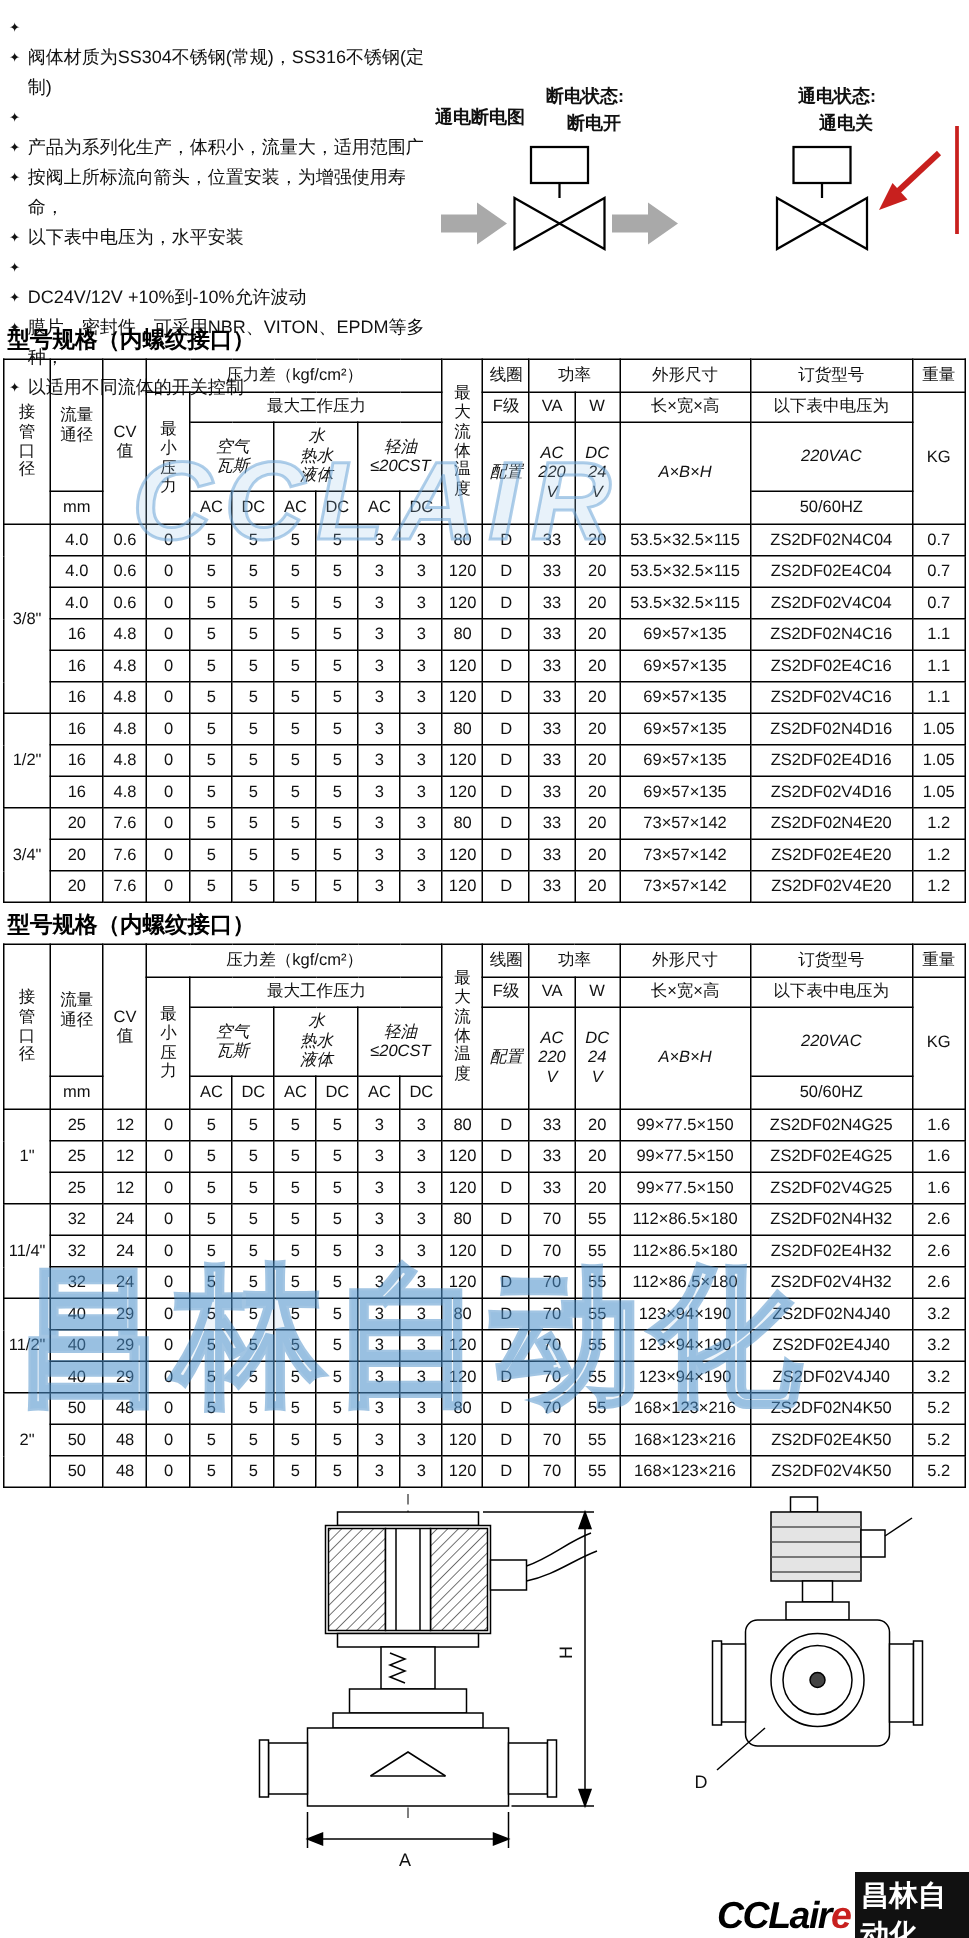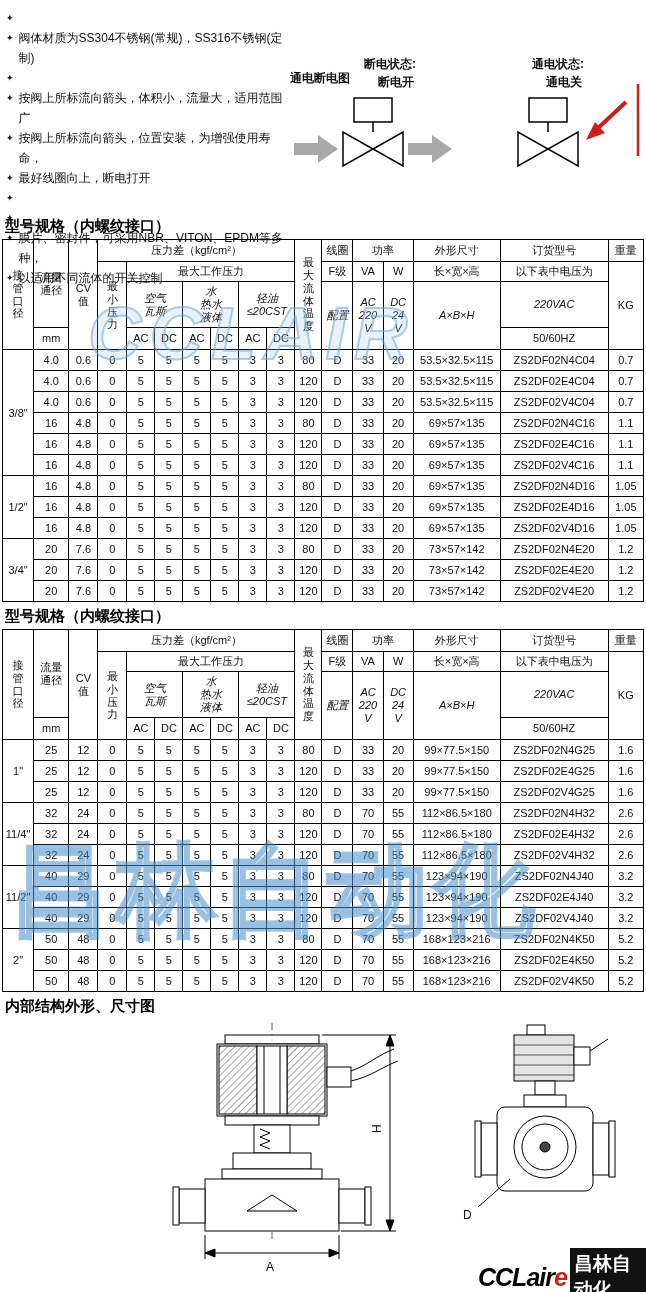--- a/index.html
+++ b/index.html
@@ -57,35 +57,36 @@
         </li>
         <li>
           <span class="bullet">✦</span>
           <span>阀体材质为SS304不锈钢(常规)，SS316不锈钢(定制)</span>
         </li>
         <li>
           <span class="bullet">✦</span>
         </li>
         <li>
           <span class="bullet">✦</span>
-          <span>按阀上所标流向箭头，体积小，流量大，适用范围广</span>
+          <span>产品为系列化生产，体积小，流量大，适用范围广</span>
         </li>
         <li>
           <span class="bullet">✦</span>
           <span>按阀上所标流向箭头，位置安装，为增强使用寿命，</span>
         </li>
         <li>
           <span class="bullet">✦</span>
-          <span>最好线圈向上，断电打开</span>
-        </li>
-        <li>
-          <span class="bullet">✦</span>
-        </li>
-        <li>
-          <span class="bullet">✦</span>
+          <span>以下表中电压为，水平安装</span>
+        </li>
+        <li>
+          <span class="bullet">✦</span>
+        </li>
+        <li>
+          <span class="bullet">✦</span>
+          <span>DC24V/12V +10%到-10%允许波动</span>
         </li>
         <li>
           <span class="bullet">✦</span>
           <span>膜片、密封件，可采用NBR、VITON、EPDM等多种，</span>
         </li>
         <li>
           <span class="bullet">✦</span>
           <span>以适用不同流体的开关控制</span>
         </li>
       </ul>
@@ -742,21 +743,20 @@
             <td>55</td>
             <td class="dims-cell">168×123×216</td>
             <td class="model-cell">ZS2DF02V4K50</td>
             <td>5.2</td>
           </tr>
         </tbody>
     </table>
     <div class="wm wm2">昌林自动化</div>
   </div>
 
-  <h2 class="sec-title">内部结构外形、尺寸图</h2>
 
   <div class="drawings">
     <svg width="646" height="258" viewBox="0 0 646 258">
       <defs>
         <pattern id="hatch" width="5" height="5" patternUnits="userSpaceOnUse" patternTransform="rotate(45)">
           <rect width="5" height="5" fill="#fff"></rect>
           <line x1="0" y1="0" x2="0" y2="5" stroke="#666" stroke-width="1.2"></line>
         </pattern>
       </defs>
 

